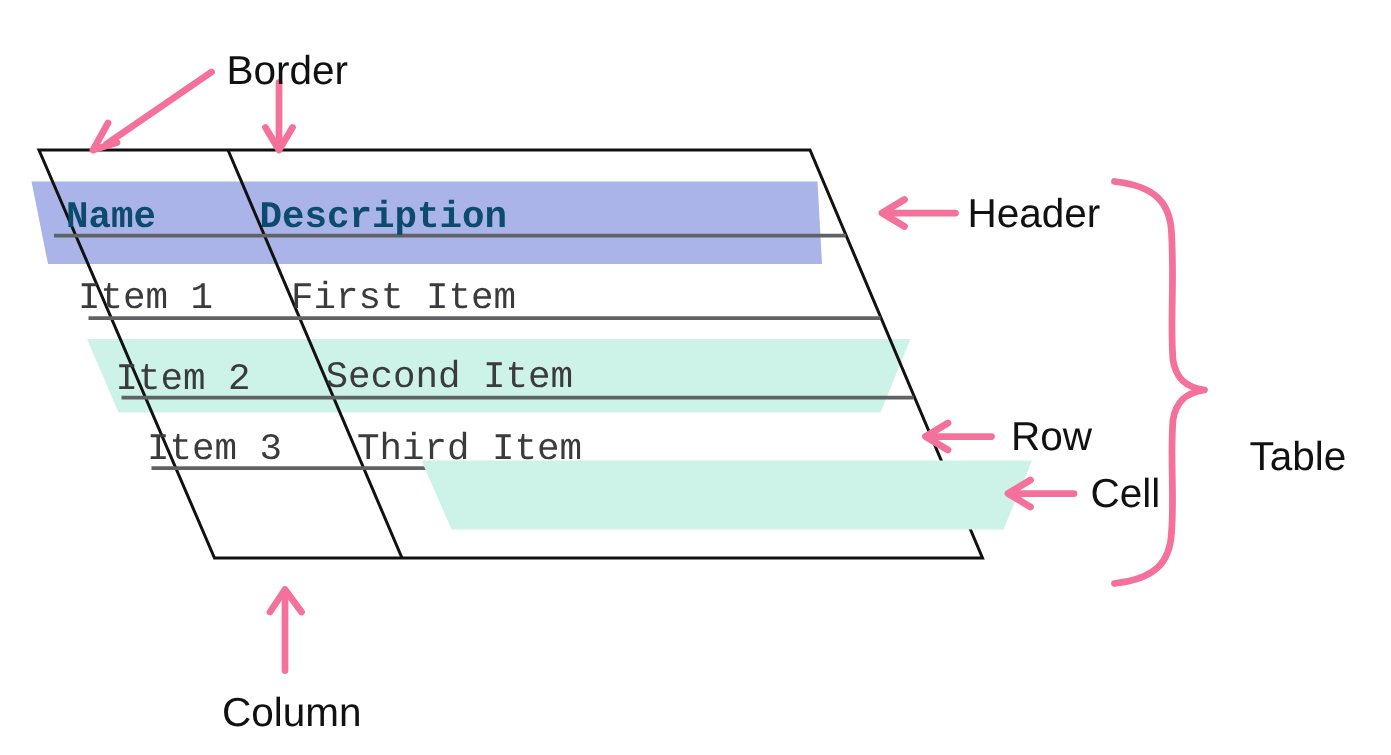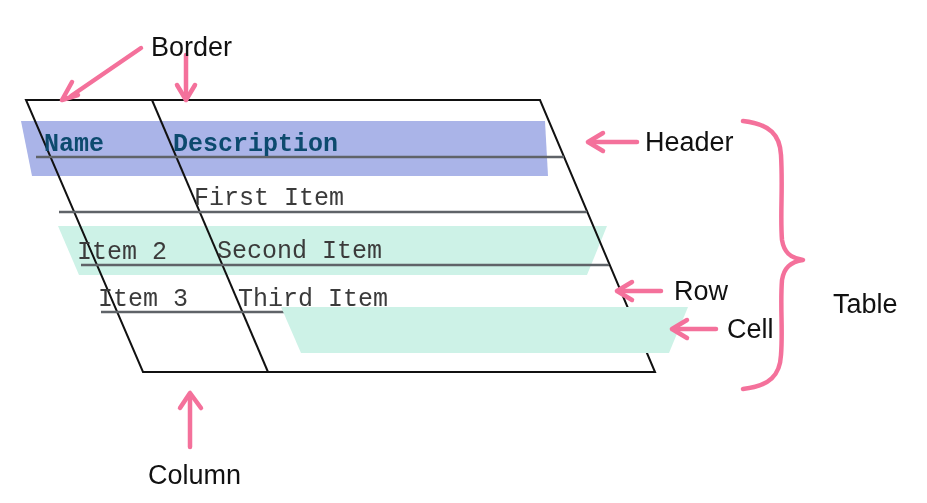--- a/index.html
+++ b/index.html
@@ -48,20 +48,21 @@
 
     <line x1="36" y1="157" x2="564" y2="157" stroke="#5f6368" stroke-width="2.5"></line>
     <line x1="59" y1="212" x2="587" y2="212" stroke="#5f6368" stroke-width="2.5"></line>
     <line x1="81" y1="265" x2="609" y2="265" stroke="#5f6368" stroke-width="2.5"></line>
     <line x1="101" y1="312" x2="629" y2="312" stroke="#5f6368" stroke-width="2.5"></line>
   </svg>
 
   <div class="cellText hdr" style="left:44px;top:132px;">Name</div>
   <div class="cellText hdr" style="left:173px;top:132px;">Description</div>
 
+  <div class="cellText" style="left:52px;top:186px;">Item 1</div>
   <div class="cellText" style="left:194px;top:186px;">First Item</div>
 
   <div class="cellText" style="left:77px;top:240px;">Item 2</div>
   <div class="cellText" style="left:217px;top:239px;">Second Item</div>
 
   <div class="cellText" style="left:98px;top:287px;text-align:center;">Item 3</div>
   <div class="cellText" style="left:238px;top:287px;">Third Item</div>
 
   <svg class="layer" viewBox="0 0 927 503">
     <polygon points="281,307 688,307 669,353 301,353" fill="#cdf2e7"></polygon>

